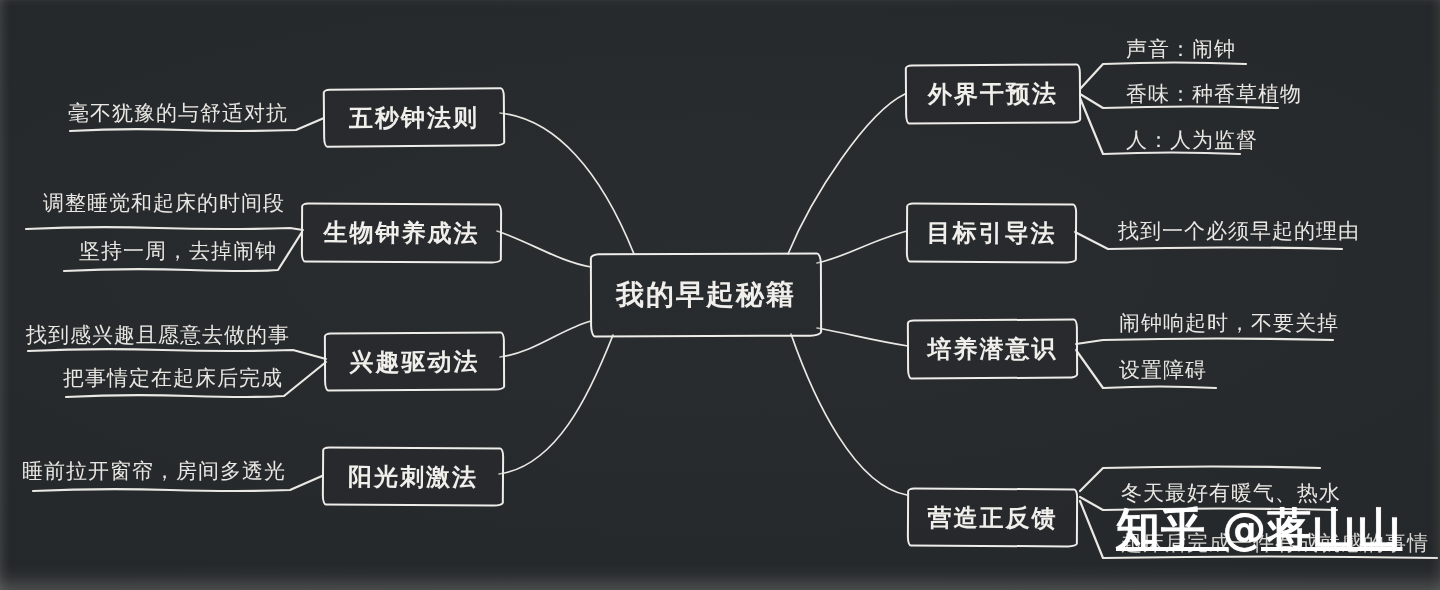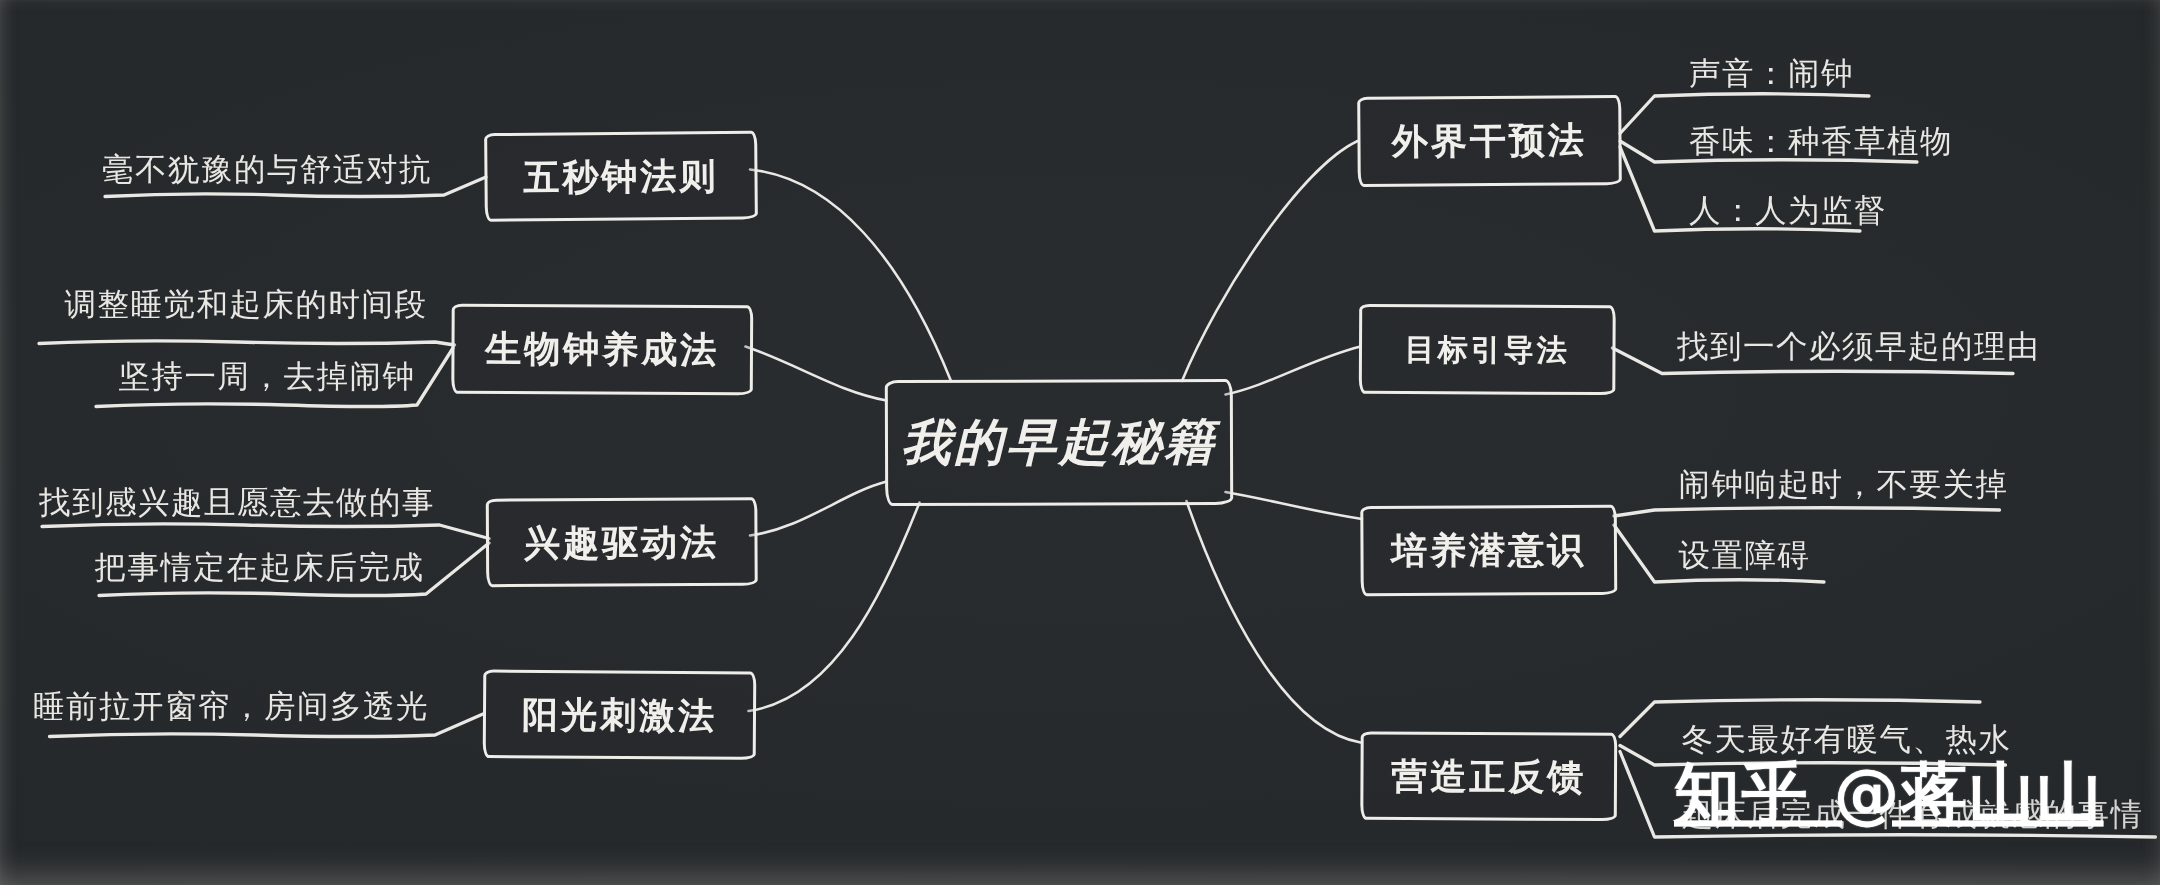--- a/index.html
+++ b/index.html
@@ -22,28 +22,28 @@
   svg.lines path.conn{stroke-width:1.7;}
   svg.lines path.leafline{stroke-width:2.2;}
 
   .node{
     position:absolute;z-index:3;display:flex;align-items:center;justify-content:center;
     border:2.5px solid #eeede9;background:rgba(38,41,43,.2);
     color:#f1efeb;font-weight:bold;letter-spacing:2px;
     border-radius:7px 4px 10px 4px / 4px 9px 4px 10px;
   }
   .node .lbl{white-space:nowrap;}
-  .n-root{left:590px;top:253px;width:228px;height:80px;font-size:33px;border-radius:9px 5px 12px 5px/5px 11px 5px 12px;transform:rotate(-.2deg);font-style:italic;}
+  .n-root{left:590px;top:253px;width:228px;height:80px;font-size:28px;border-radius:9px 5px 12px 5px/5px 11px 5px 12px;transform:rotate(-.2deg);}
   .n-l1{left:323px;top:88px;width:178px;height:55px;font-size:24px;transform:rotate(-.5deg);}
   .n-l2{left:301px;top:203px;width:197px;height:56px;font-size:24px;transform:rotate(.3deg);}
   .n-l3{left:324px;top:332px;width:177px;height:55px;font-size:24px;transform:rotate(-.3deg);}
   .n-l4{left:322px;top:447px;width:178px;height:55px;font-size:24px;transform:rotate(.4deg);}
   .n-r1{left:905px;top:64px;width:172px;height:56px;font-size:24px;transform:rotate(-.4deg);}
-  .n-r2{left:906px;top:203px;width:167px;height:56px;font-size:20px;transform:rotate(.3deg);}
-  .n-r3{left:907px;top:319px;width:167px;height:56px;font-size:24px;transform:rotate(-.3deg);margin-top:18px;}
+  .n-r2{left:906px;top:203px;width:167px;height:56px;font-size:24px;transform:rotate(.3deg);}
+  .n-r3{left:907px;top:319px;width:167px;height:56px;font-size:24px;transform:rotate(-.3deg);}
   .n-r4{left:907px;top:488px;width:167px;height:55px;font-size:24px;transform:rotate(.3deg);}
 
   .leaf{
     position:absolute;z-index:3;color:#e9e7e3;font-size:21px;letter-spacing:1px;white-space:nowrap;
   }
   .leaf.r-align{text-align:right;}
   .lf-l1 {right:1152px;top:99px;}
   .lf-l2a{right:1155px;top:189px;}
   .lf-l2b{right:1163px;top:237px;}
   .lf-l3a{right:1150px;top:321px;}

